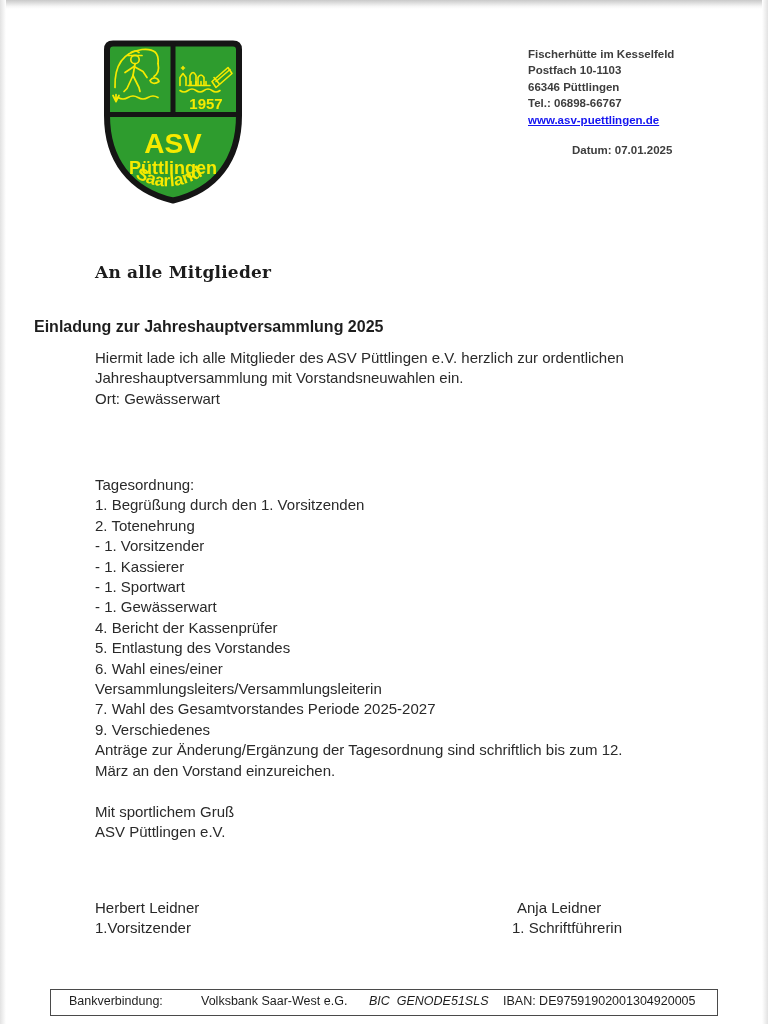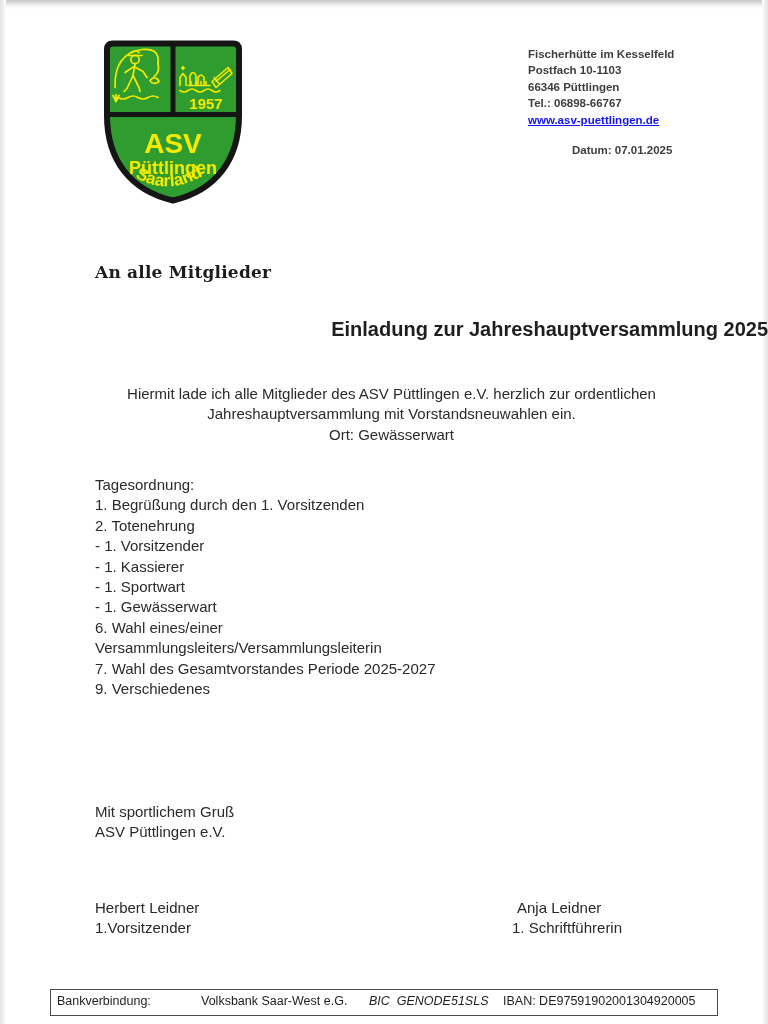--- a/index.html
+++ b/index.html
@@ -22,39 +22,39 @@
   .addr{position:absolute;left:528px;top:46px;
     font-size:11.5px;font-weight:bold;line-height:16.4px;color:#3d3d3d;}
   .addr a{color:#1414f0;text-decoration:underline;}
   .date-line{margin-top:14px;padding-left:44px;}
 
   .recipient{position:absolute;left:95px;top:262px;
     font-family:"DejaVu Serif", serif;font-weight:bold;
     font-size:17px;color:#1c1c1c;letter-spacing:.2px;}
 
   .doc-title{position:absolute;left:0;right:0;top:318px;
-    padding-left:34px;text-align:right;
-    font-size:20px;font-weight:bold;color:#1e1e1e;}
+    padding-left:34px;text-align:left;
+    font-size:16px;font-weight:bold;color:#1e1e1e;}
 
   .block{position:absolute;left:95px;right:80px;
     font-size:15px;line-height:20.4px;color:#2a2a2a;}
-  .intro{top:384px;text-align:center;}
+  .intro{top:348px;}
   .agenda{top:475px;}
   .closing{top:802px;}
 
   .sig-name-left{position:absolute;left:95px;top:899px;font-size:15px;}
   .sig-role-left{position:absolute;left:95px;top:919px;font-size:15px;}
   .sig-name-right{position:absolute;left:517px;top:899px;font-size:15px;}
   .sig-role-right{position:absolute;left:512px;top:919px;font-size:15px;}
 
   .footer-box{position:absolute;left:50px;top:989px;width:666px;height:25px;
     border:1.5px solid #4a4a4a;background:#ffffff;}
   .footer-box span{position:absolute;top:4px;font-size:12.5px;color:#1d1d1d;
     white-space:pre;font-weight:500;}
-  .f-label{left:6px;}
+  .f-label{left:18px;}
   .f-bank{left:150px;}
   .f-bic{left:318px;font-style:italic;}
   .f-iban{left:452px;}
 </style>
 </head>
 <body>
 
 <div class="edge-top"></div>
 <div class="edge-left"></div>
 <div class="edge-right"></div>
@@ -124,24 +124,31 @@
 <div class="block agenda">
   <div>Tagesordnung:</div>
   <div>
 
   <div>1. Begrüßung durch den 1. Vorsitzenden</div>
       <div>2. Totenehrung</div>
       <div>- 1. Vorsitzender</div>
       <div>- 1. Kassierer</div>
       <div>- 1. Sportwart</div>
       <div>- 1. Gewässerwart</div>
+      <div>4. Bericht der Kassenprüfer</div>
+      <div>5. Entlastung des Vorstandes</div>
       <div>6. Wahl eines/einer</div>
       <div>Versammlungsleiters/Versammlungsleiterin</div>
       <div>7. Wahl des Gesamtvorstandes Periode 2025-2027</div>
       <div>9. Verschiedenes</div>
+    </div>
+  <div>
+
+  <div>Anträge zur Änderung/Ergänzung der Tagesordnung sind schriftlich bis zum 12.</div>
+      <div>März an den Vorstand einzureichen.</div>
     </div>
 </div>
 
 <div class="block closing">
 
 <div>Mit sportlichem Gruß</div>
     <div>ASV Püttlingen e.V.</div>
   </div>
 
 <div class="sig-name-left">Herbert Leidner</div>

